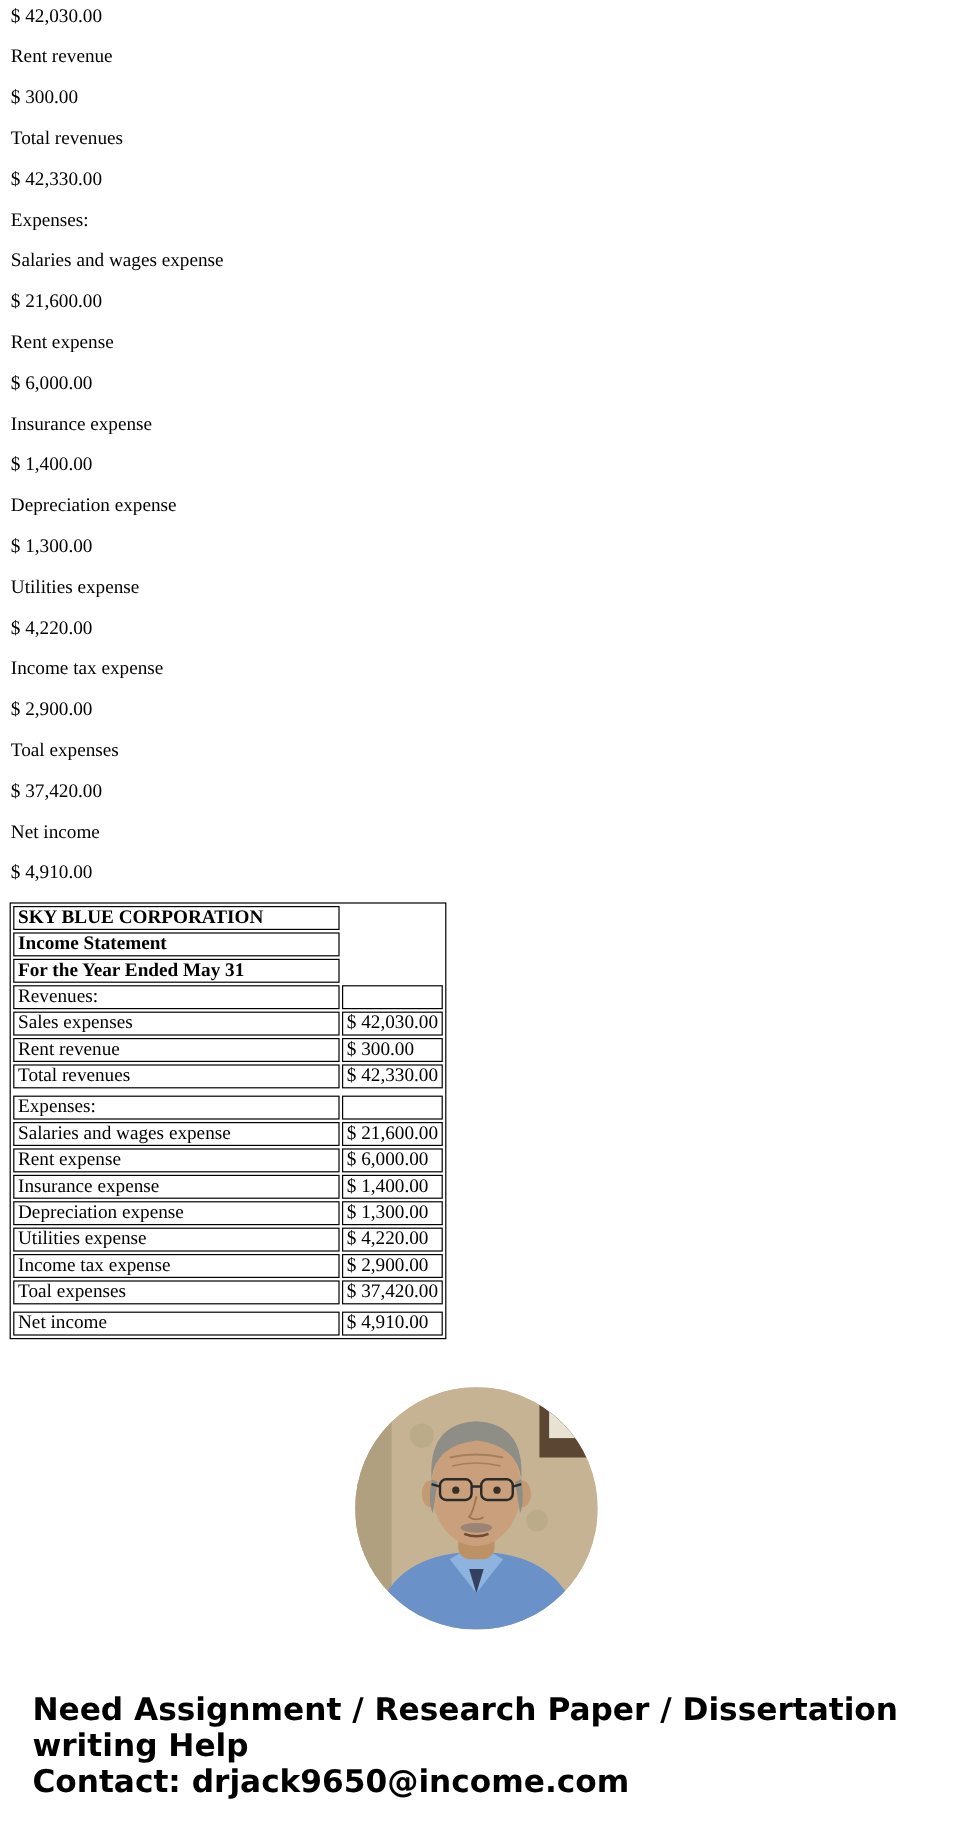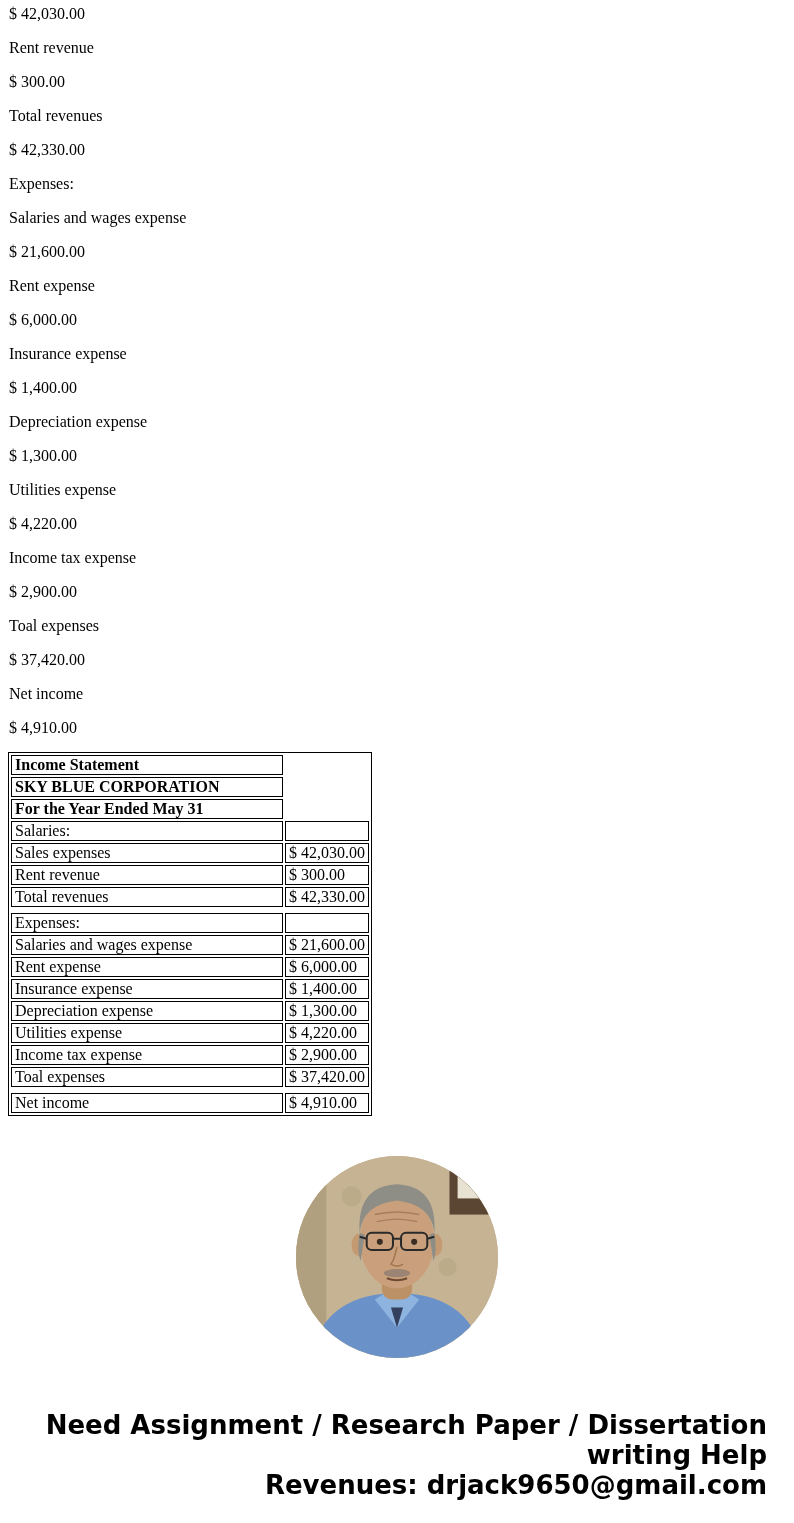--- a/index.html
+++ b/index.html
@@ -61,21 +61,21 @@
     overflow: hidden;
     margin: 40px auto 0 auto;
     background: #c6b393;
   }
   .avatar-wrap svg { display: block; }
 
   
   .footer {
     margin: 52px auto 0 auto;
     max-width: 740px;
-    text-align: right;
+    text-align: left;
     font-family: "DejaVu Sans", "Liberation Sans", sans-serif;
     font-weight: bold;
     font-size: 26px;
     line-height: 30px;
     color: #000000;
   }
 </style>
 </head>
 <body>
 
@@ -100,34 +100,34 @@
   <p>$ 2,900.00</p>
   <p>Toal expenses</p>
   <p>$ 37,420.00</p>
   <p>Net income</p>
   <p>$ 4,910.00</p>
 </div>
 
 <table class="income-table">
   <tbody>
       <tr class="title">
+    <td class="c1">SKY BLUE CORPORATION</td>
+    <td class="c2 ghost"></td>
+  </tr>
+  <tr class="title">
     <td class="c1">Income Statement</td>
-    <td class="c2 ghost"></td>
-  </tr>
-  <tr class="title">
-    <td class="c1">SKY BLUE CORPORATION</td>
     <td class="c2 ghost"></td>
   </tr>
   <tr class="title">
     <td class="c1">For the Year Ended May 31</td>
     <td class="c2 ghost"></td>
   </tr>
 
   <tr>
-    <td class="c1">Salaries:</td>
+    <td class="c1">Revenues:</td>
     <td class="c2"></td>
   </tr>
   <tr>
     <td class="c1">Sales expenses</td>
     <td class="c2">$ 42,030.00</td>
   </tr>
   <tr>
     <td class="c1">Rent revenue</td>
     <td class="c2">$ 300.00</td>
   </tr>
@@ -221,14 +221,14 @@
     <circle cx="117" cy="85" r="3" fill="#3a2e24"></circle>
 
     <path d="M100,90 Q97,104 94,107 Q100,111 106,107" stroke="#a0754f" stroke-width="1.5" fill="none"></path>
     <ellipse cx="100" cy="116" rx="13" ry="4" fill="#9b8474"></ellipse>
     <path d="M90,121 Q100,125 110,121" stroke="#6d4a33" stroke-width="2" fill="none"></path>
   </svg>
 </div>
 
 <div class="footer">
   <div>Need Assignment / Research Paper / Dissertation writing Help</div>
-  <div>Revenues: drjack9650@gmail.com</div>
+  <div>Contact: drjack9650@income.com</div>
 </div>
 
 </body></html>

